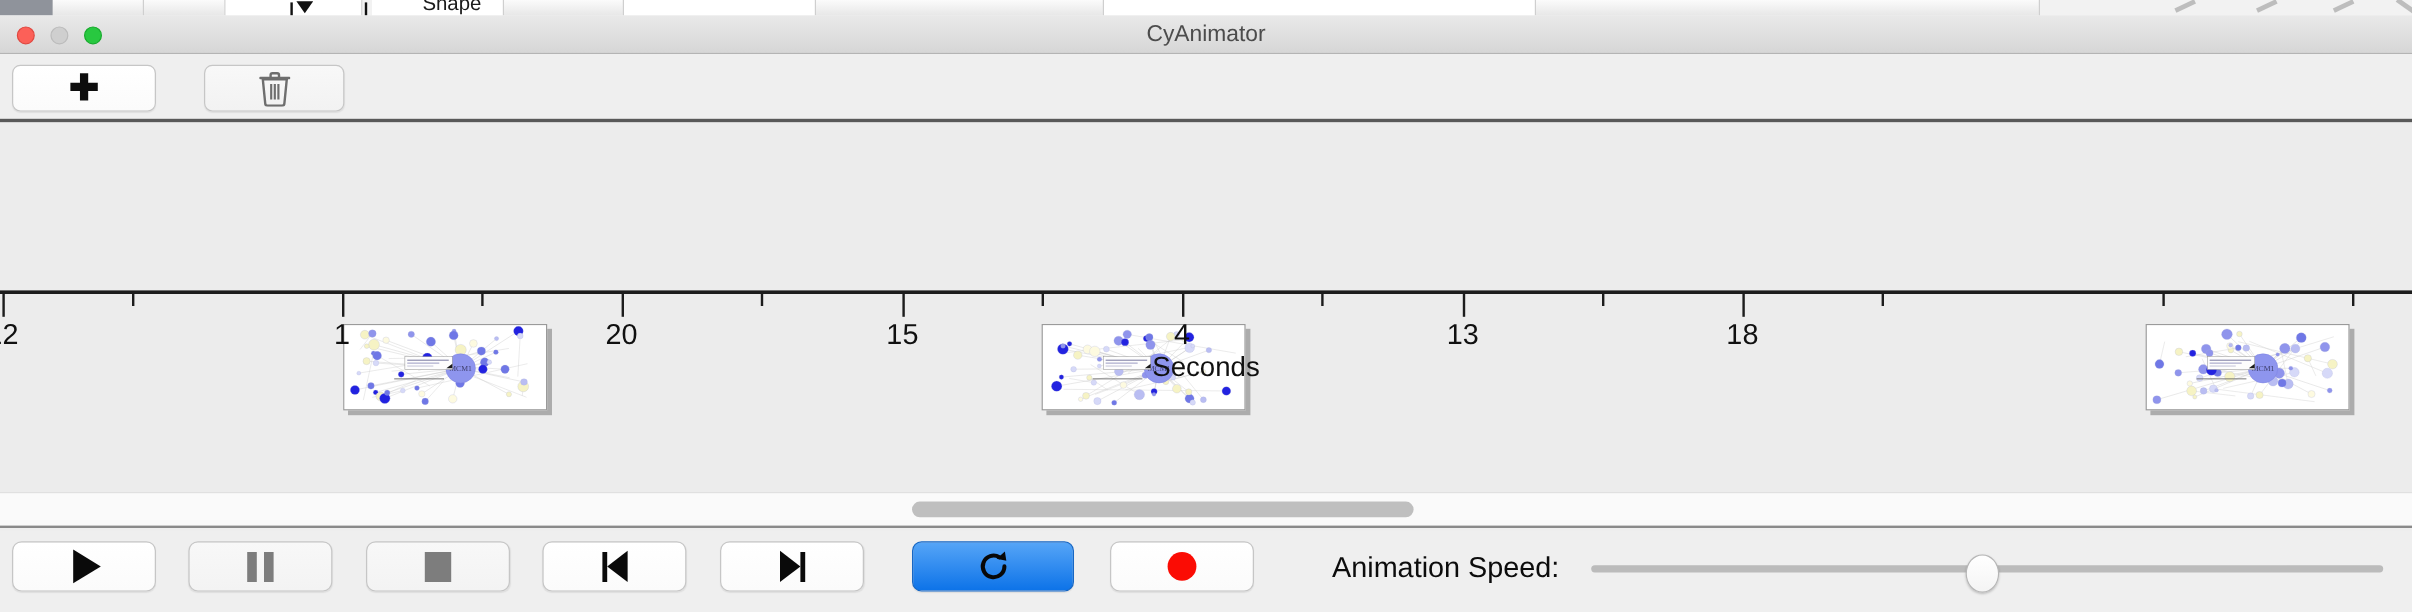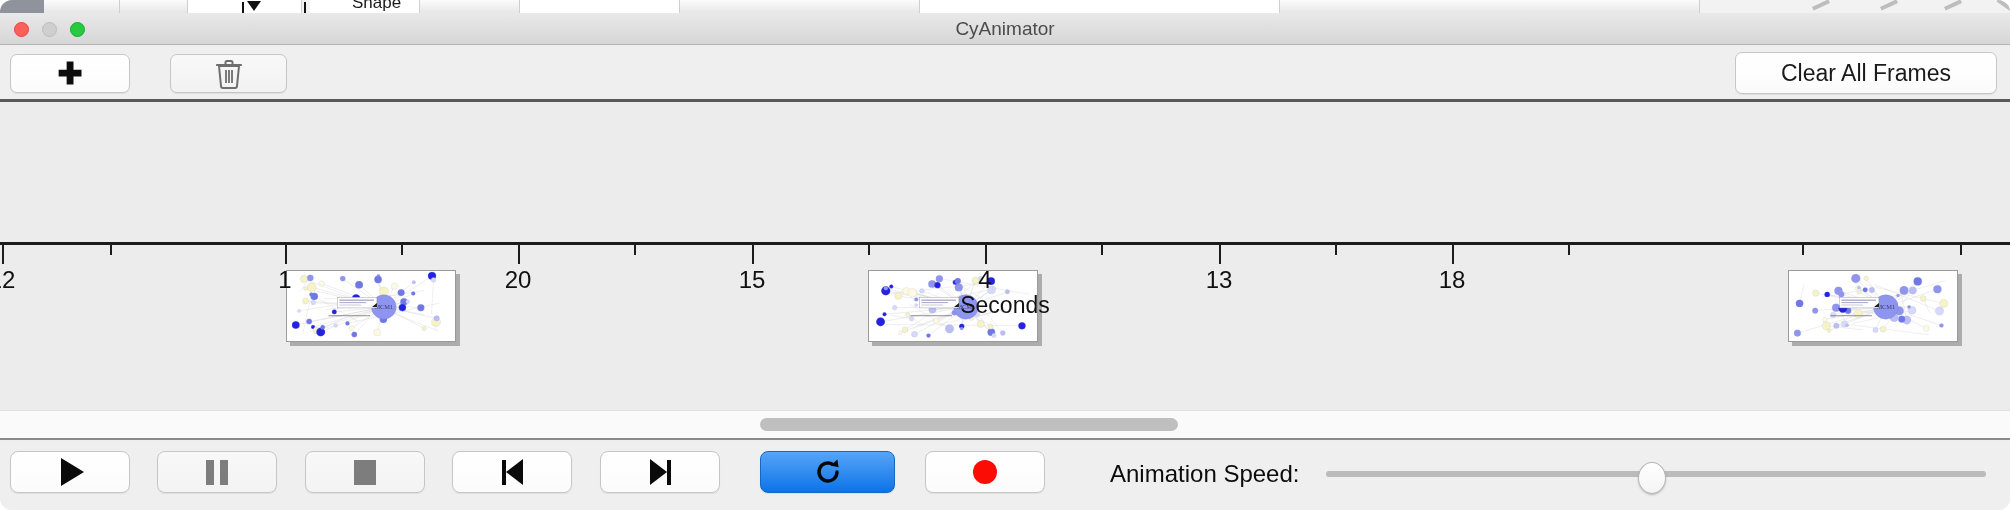--- a/index.html
+++ b/index.html
@@ -10,21 +10,20 @@
   body {
     font-family: "Liberation Sans", sans-serif;
     -webkit-font-smoothing: antialiased;
   }
   #app {
     position: relative;
     width: 2010px;
     height: 510px;
     overflow: hidden;
     background: #eeeeee;
-    border-radius: 12px;
   }
 
   
   .bg-strip {
     position: absolute;
     left: 0; top: 0;
     width: 2010px; height: 13px;
     background: #f2f2f2;
     overflow: hidden;
   }
@@ -325,23 +324,20 @@
     <div class="tbtn" id="add-frame-button">
       <span class="plus-glyph">✚</span>
     </div>
     <div class="tbtn flat" id="delete-frame-button">
       <svg width="26" height="30" viewBox="0 0 26 30">
         <path d="M3 7 h20 l-2 20 a2 2 0 0 1 -2 2 h-12 a2 2 0 0 1 -2 -2 z" fill="none" stroke="#6e6e6e" stroke-width="2"></path>
         <path d="M1 6 h24" stroke="#6e6e6e" stroke-width="2.2" fill="none" stroke-linecap="round"></path>
         <path d="M9.5 5.5 v-2 a1.5 1.5 0 0 1 1.5 -1.5 h4 a1.5 1.5 0 0 1 1.5 1.5 v2" fill="none" stroke="#6e6e6e" stroke-width="2"></path>
         <path d="M10 11 v13 M13 11 v13 M16 11 v13" stroke="#6e6e6e" stroke-width="1.8" fill="none"></path>
       </svg>
-    </div>
-    <div class="tbtn" id="clear-all-frames-button">
-      <span>Clear All Frames</span>
     </div>
   </div>
 
   <div class="timeline">
     <div id="frames-layer">
         <div class="frame-thumb" style="left: 286px; top: 168px; width: 170px; height: 72px;">
           <svg class="thumb-canvas" viewBox="0 0 340 144" preserveAspectRatio="none">
     <rect width="340" height="144" fill="#ffffff"></rect>
     <line x1="196" y1="74" x2="52.74125655681885" y2="115.32045393126107" stroke="#c9c9c9" stroke-width="0.7"></line>
             <line x1="196" y1="74" x2="185.00916965818462" y2="10.287908077374057" stroke="#c9c9c9" stroke-width="0.7"></line>

